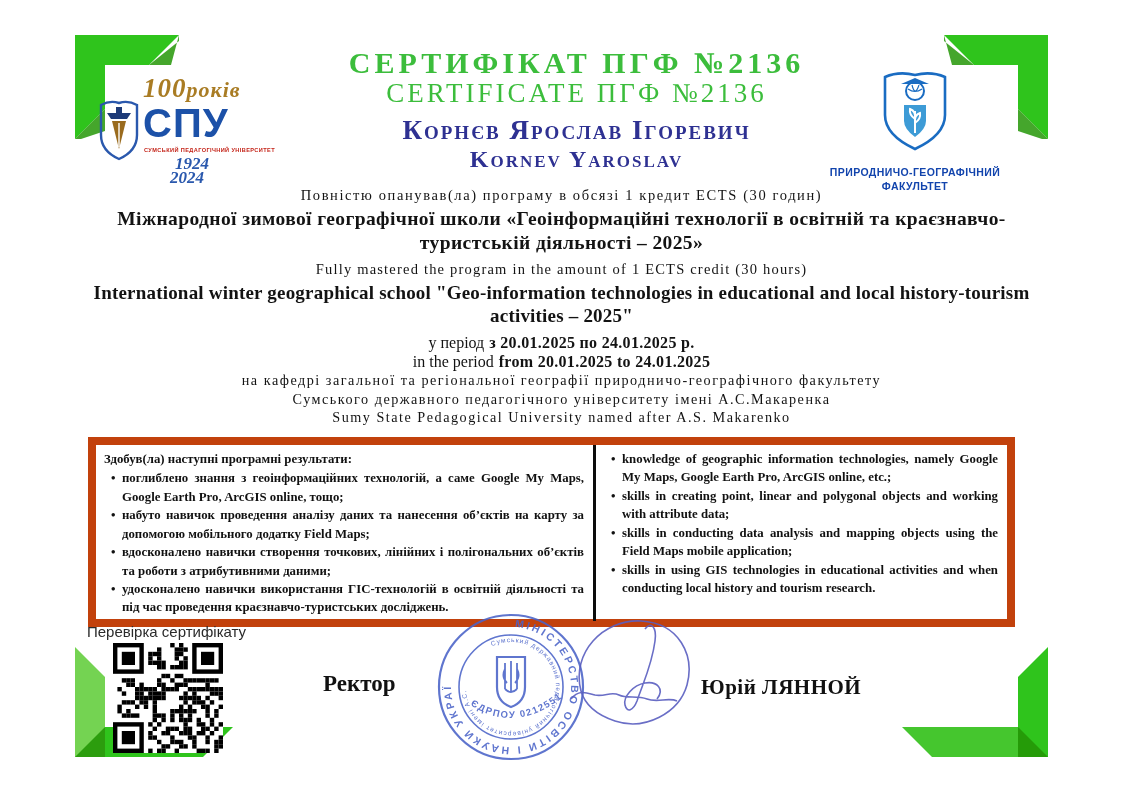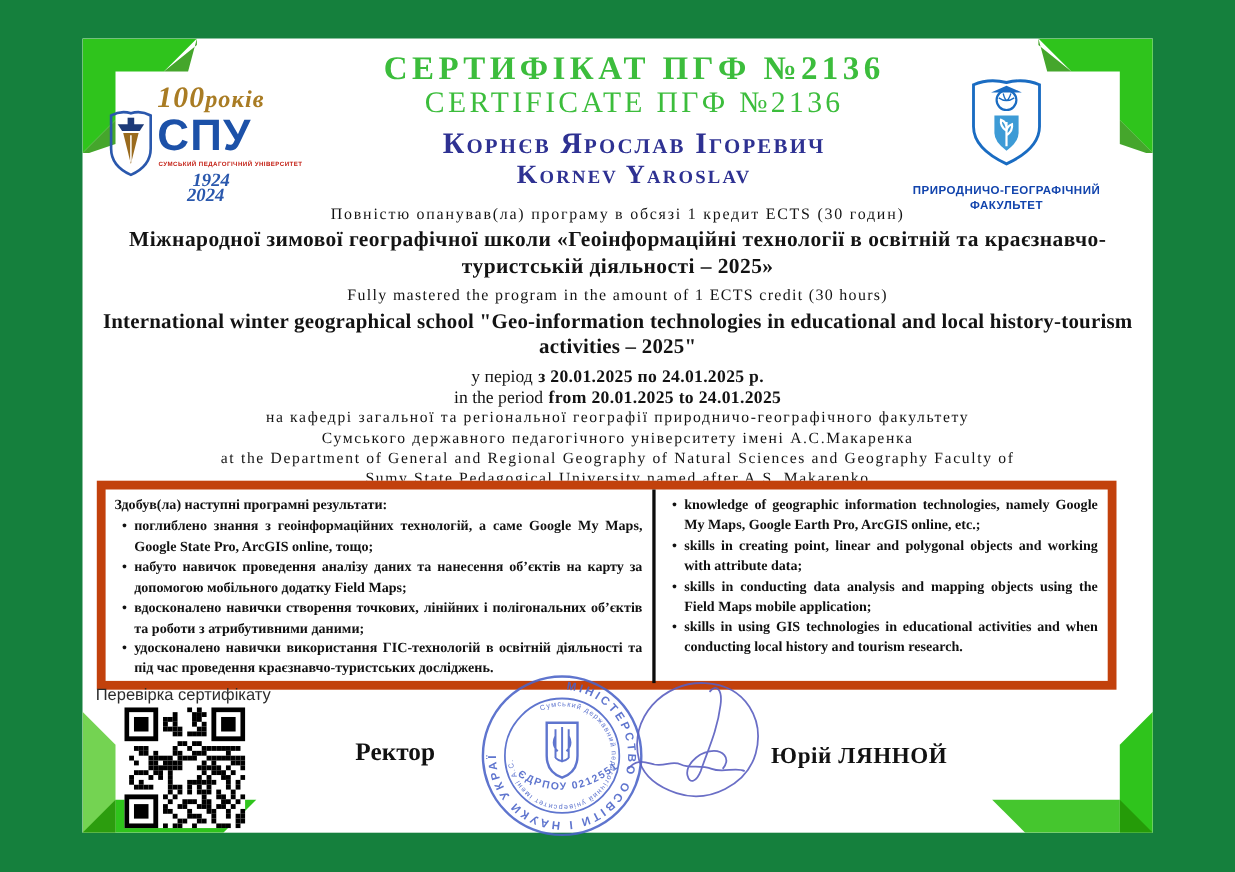--- a/index.html
+++ b/index.html
@@ -1,17 +1,17 @@
 <!DOCTYPE html>
 <html><head>
 <meta charset="utf-8">
 <style>
   html,body{margin:0;padding:0;}
   body{width:1123px;height:793px;overflow:hidden;background:#3a3f53;font-family:"Liberation Serif","DejaVu Serif",serif;}
-  .stage{position:relative;width:1123px;height:793px;background:#15803d;}
+  .stage{position:relative;width:1123px;height:793px;background:#ffffff;}
   .cert{position:absolute;left:75px;top:35px;width:973px;height:722px;background:#ffffff;}
   .corner{position:absolute;pointer-events:none;}
   .corner.tl{left:0;top:0;}
   .corner.tr{right:0;top:0;}
   .corner.bl{left:0;bottom:0;}
   .corner.br{right:0;bottom:0;}
 
   
   .logo-left{position:absolute;left:22px;top:30px;width:205px;height:140px;}
   .logo-left .shield{position:absolute;left:0;top:32px;}
@@ -135,29 +135,28 @@
       <div class="p-intro-en">Fully mastered the program in the amount of 1 ECTS credit (30 hours)</div>
       <div class="p-school-en">International winter geographical school "Geo-information technologies in educational and local history-tourism activities – 2025"</div>
       <div class="p-period">
         <span class="pre">у період</span><b>з 20.01.2025 по 24.01.2025 р.</b>
       </div>
       <div class="p-period" style="margin-top:0;">
         <span class="pre">in the period</span><b>from 20.01.2025 to 24.01.2025</b>
       </div>
       <div class="p-dept">на кафедрі загальної та регіональної географії природничо-географічного факультету</div>
       <div class="p-dept">Сумського державного педагогічного університету імені А.С.Макаренка</div>
-      <div class="p-dept">at the Department of General and Regional Geography of Natural Sciences and Geography Faculty of</div>
       <div class="p-dept">Sumy State Pedagogical University named after A.S. Makarenko</div>
     </div>
 
     <div class="resbox">
       <div class="rescol uk">
         <div class="res-head">Здобув(ла) наступні програмні результати:</div>
         <ul class="res-list">
-          <li>поглиблено знання з геоінформаційних технологій, а саме Google My Maps, Google State Pro, ArcGIS online, тощо;</li>
+          <li>поглиблено знання з геоінформаційних технологій, а саме Google My Maps, Google Earth Pro, ArcGIS online, тощо;</li>
           <li>набуто навичок проведення аналізу даних та нанесення об’єктів на карту за допомогою мобільного додатку Field Maps;</li>
           <li>вдосконалено навички створення точкових, лінійних і полігональних об’єктів та роботи з атрибутивними даними;</li>
           <li>удосконалено навички використання ГІС-технологій в освітній діяльності та під час проведення краєзнавчо-туристських досліджень.</li>
         </ul>
       </div>
       <div class="rescol">
         <ul class="res-list">
           <li>knowledge of geographic information technologies, namely Google My Maps, Google Earth Pro, ArcGIS online, etc.;</li>
           <li>skills in creating point, linear and polygonal objects and working with attribute data;</li>
           <li>skills in conducting data analysis and mapping objects using the Field Maps mobile application;</li>

